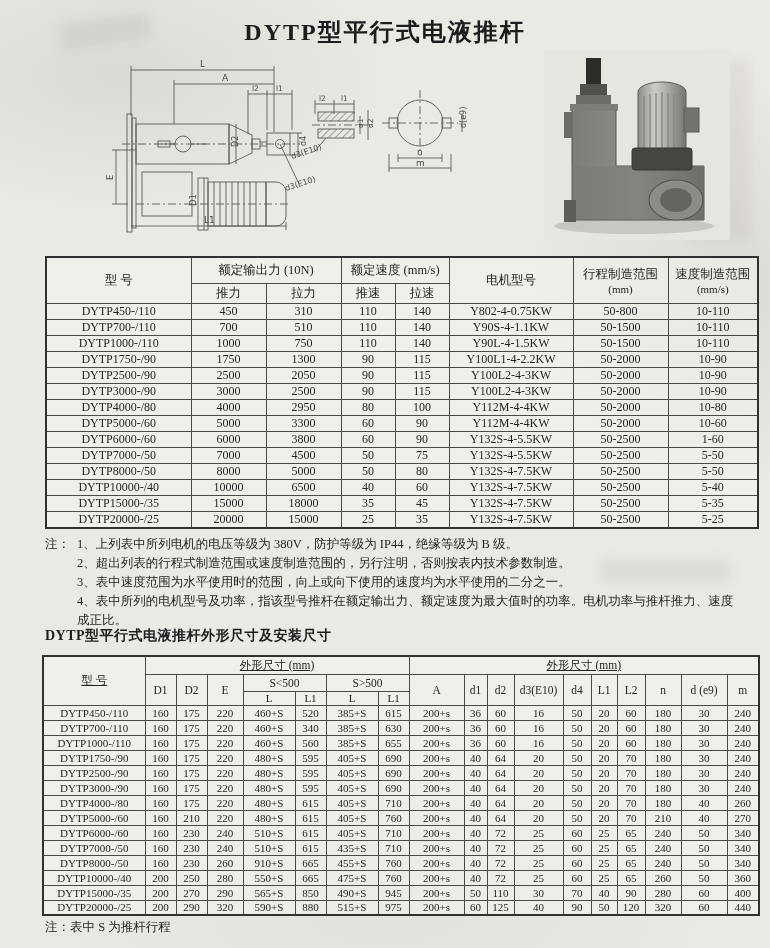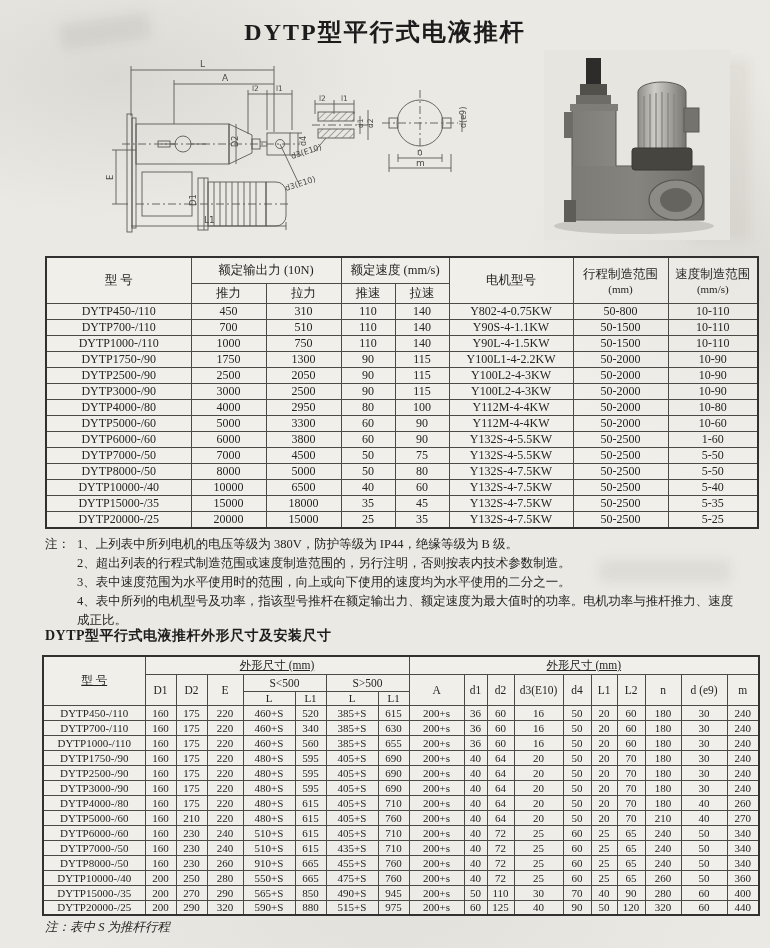--- a/index.html
+++ b/index.html
@@ -53,21 +53,21 @@
   .t2 thead tr:nth-child(3) th{ height:14px; font-size:11px; }
   .t2 tbody td{ height:15px; font-size:11px; }
 
   .notes{
     position:absolute; left:45px; top:535px; width:700px;
     font-size:12.5px; line-height:1.52; color:#242424;
   }
   .notes .note-label{ position:absolute; left:0; top:0; }
   .notes .note-body{ padding-left:32px; }
   .footnote{
-    position:absolute; left:45px; top:919px; font-size:12.5px; color:#242424;font-style:italic;
+    position:absolute; left:45px; top:919px; font-size:12.5px; color:#242424;
   }
   svg text{ font-family:"DejaVu Sans","Liberation Sans",sans-serif; fill:#4a4a47; }
 </style>
 </head>
 <body>
 <div class="page">
 
   <div class="smudge s1"></div>
   <div class="smudge s2"></div>
   <div class="smudge s3"></div>

